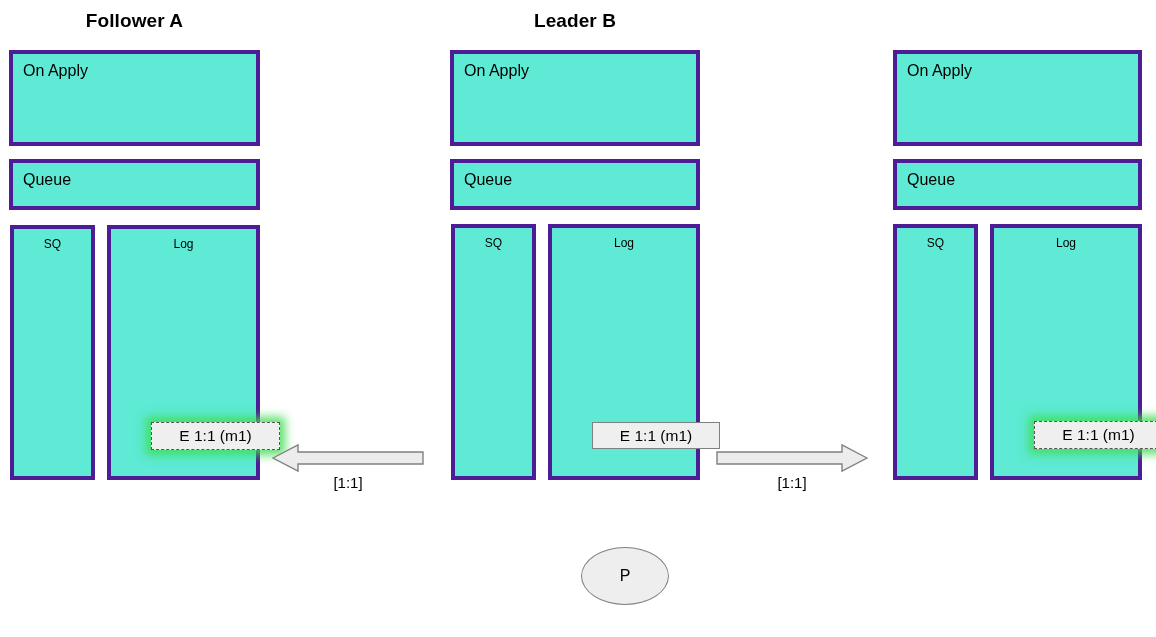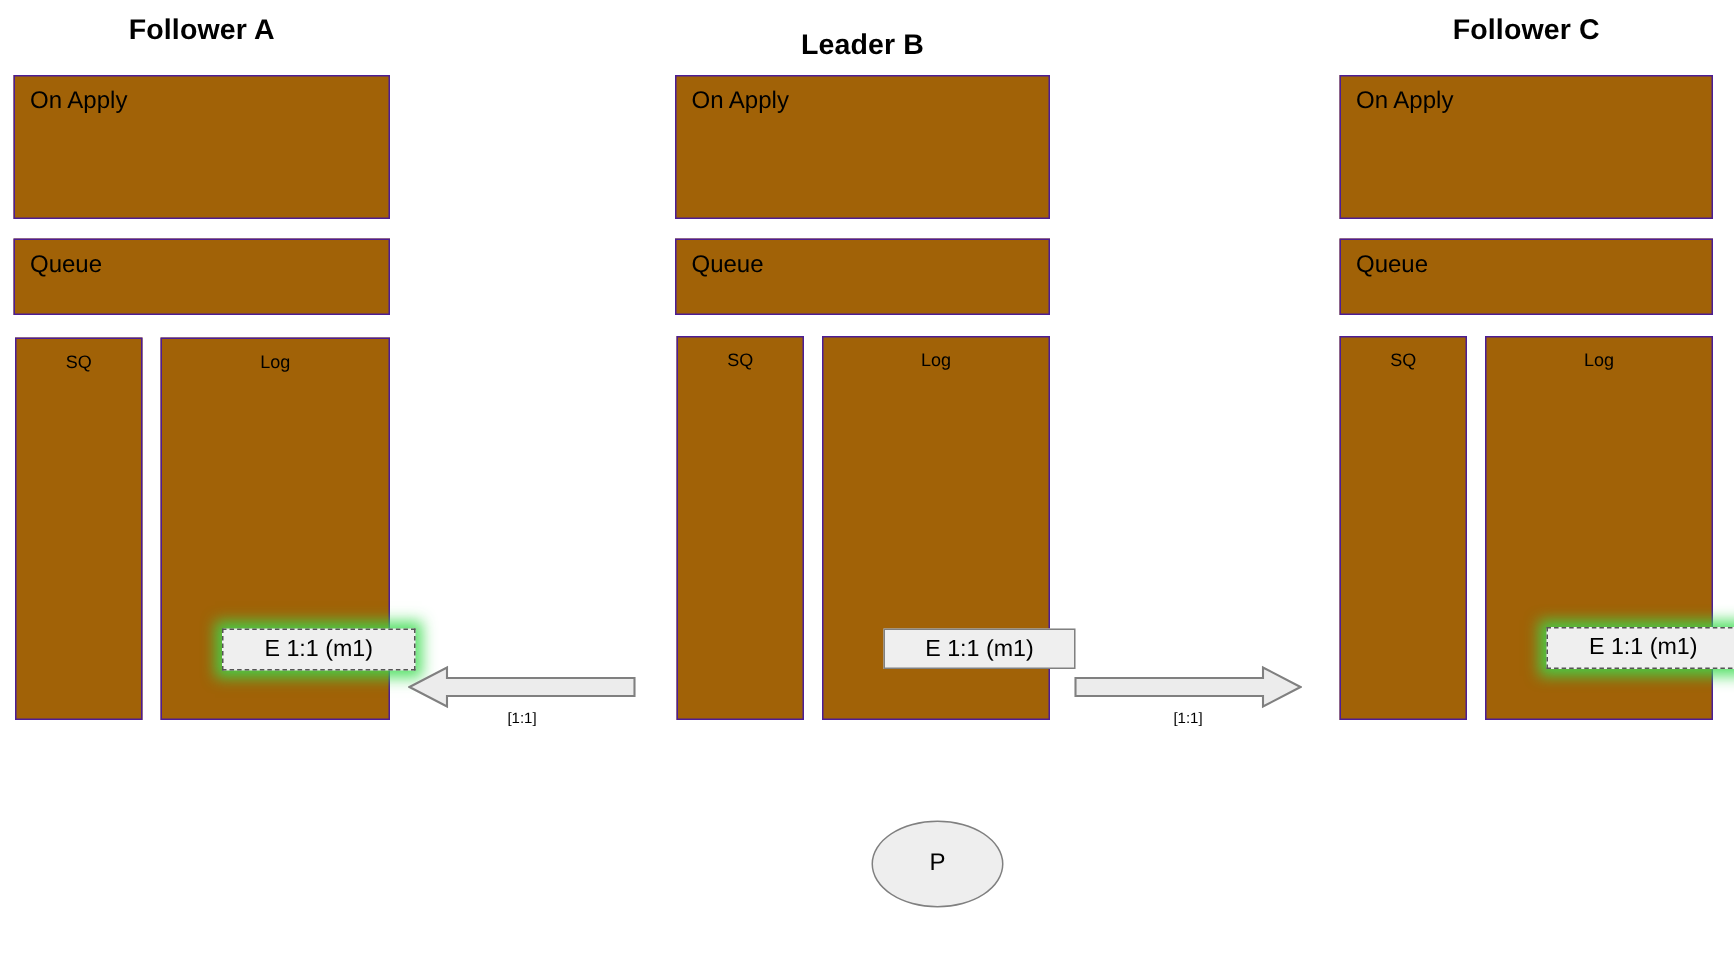--- a/index.html
+++ b/index.html
@@ -25,22 +25,22 @@
     position: absolute;
     font-size: 19px;
     font-weight: bold;
     text-align: center;
     color: #000000;
     letter-spacing: 0.1px;
     white-space: nowrap;
   }
   .box {
     position: absolute;
-    background: #a16207;
-    border: 1px solid #4c1d95;
+    background: #5eead4;
+    border: 4px solid #4c1d95;
     box-sizing: border-box;
   }
   .box-label-tl {
     position: absolute;
     left: 10px;
     top: 8px;
     font-size: 16px;
     color: #000000;
     white-space: nowrap;
   }
@@ -74,21 +74,21 @@
   .entry.committed {
     border: 1px dashed #555555;
     box-shadow: 0 0 9px 5px rgba(60, 220, 80, 0.85);
   }
   .arrow-wrap {
     position: absolute;
   }
   .arrow-label {
     position: absolute;
     text-align: center;
-    font-size: 10px;
+    font-size: 15px;
     color: #000000;
     white-space: nowrap;
     left: 0;
     right: 0;
   }
   .ellipse {
     position: absolute;
     background: #eeeeee;
     border: 1px solid #808080;
     border-radius: 50%;
@@ -117,40 +117,39 @@
 
   <div class="box" style="left:10px; top:225px; width:85px; height:255px;">
     <span class="box-label-tc">SQ</span>
   </div>
 
   <div class="box" style="left:107px; top:225px; width:153px; height:255px;">
     <span class="box-label-tc">Log</span>
     <div class="entry committed" style="left:12px; top:193px; width:129px; height:28px;">E 1:1 (m1)</div>
   </div>
 
-  <div class="node-title" style="left:450px; top:10px; width:250px;margin-top:10px;">Leader B</div>
+  <div class="node-title" style="left:450px; top:10px; width:250px;">Leader B</div>
 
   <div class="box" style="left:450px; top:50px; width:250px; height:96px;">
     <span class="box-label-tl">On Apply</span>
   </div>
 
   <div class="box" style="left:450px; top:159px; width:250px; height:51px;">
     <span class="box-label-tl">Queue</span>
   </div>
 
   <div class="box" style="left:451px; top:224px; width:85px; height:256px;">
     <span class="box-label-tc">SQ</span>
   </div>
 
   <div class="box" style="left:548px; top:224px; width:152px; height:256px;">
     <span class="box-label-tc">Log</span>
     <div class="entry solid" style="left:12px; top:194px; width:128px; height:27px;">E 1:1 (m1)</div>
   </div>
 
-  <div class="node-title" style="left:893px; top:10px; width:249px;">Follower C</div>
 
   <div class="box" style="left:893px; top:50px; width:249px; height:96px;">
     <span class="box-label-tl">On Apply</span>
   </div>
 
   <div class="box" style="left:893px; top:159px; width:249px; height:51px;">
     <span class="box-label-tl">Queue</span>
   </div>
 
   <div class="box" style="left:893px; top:224px; width:85px; height:256px;">

